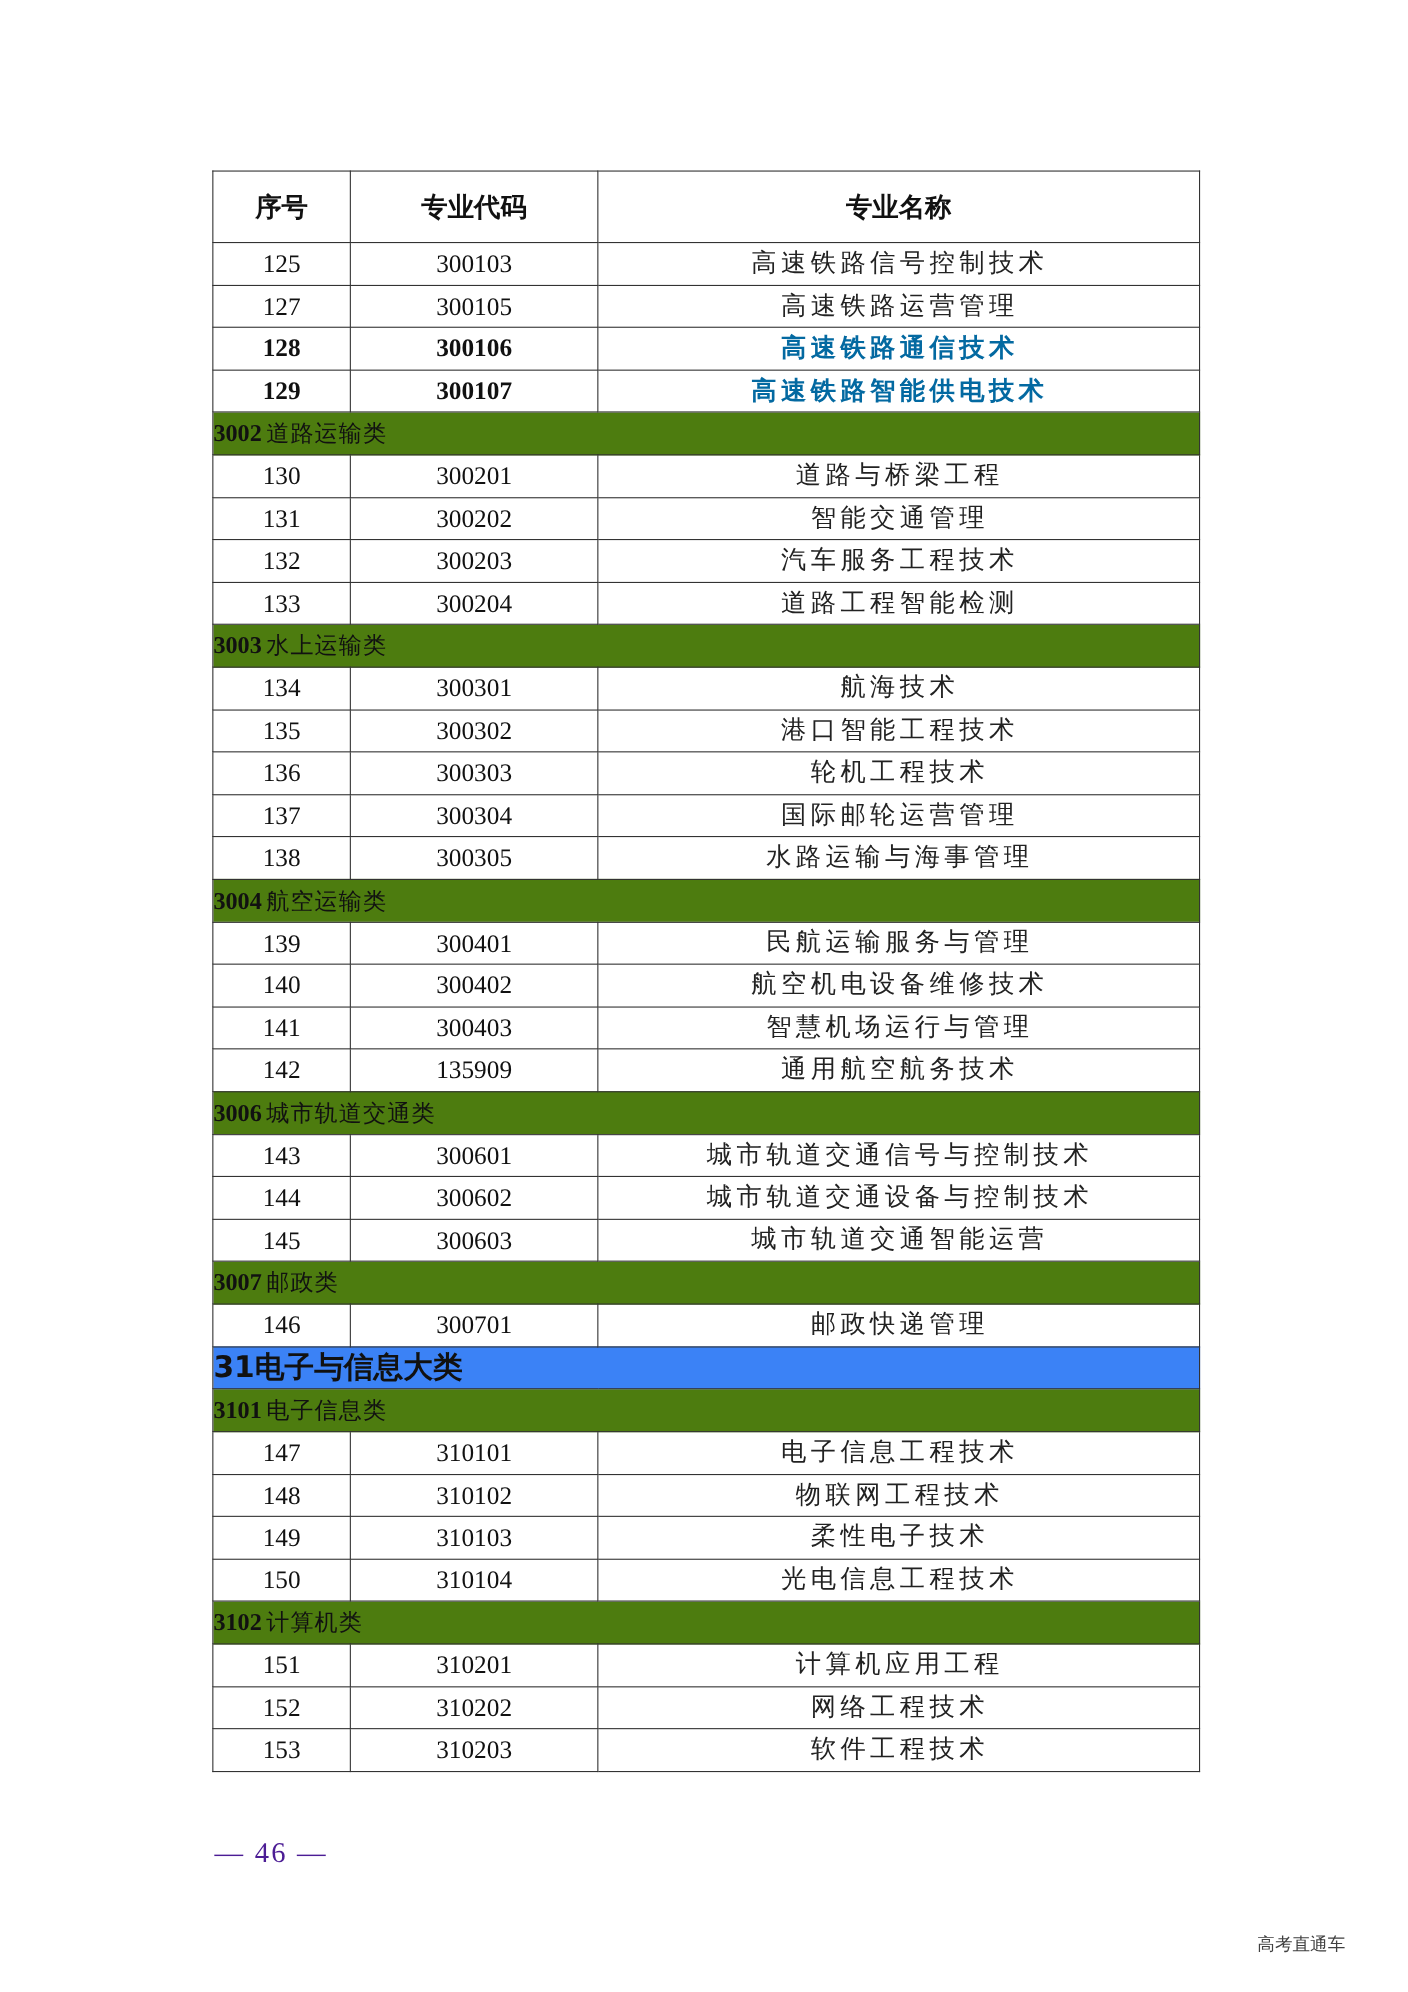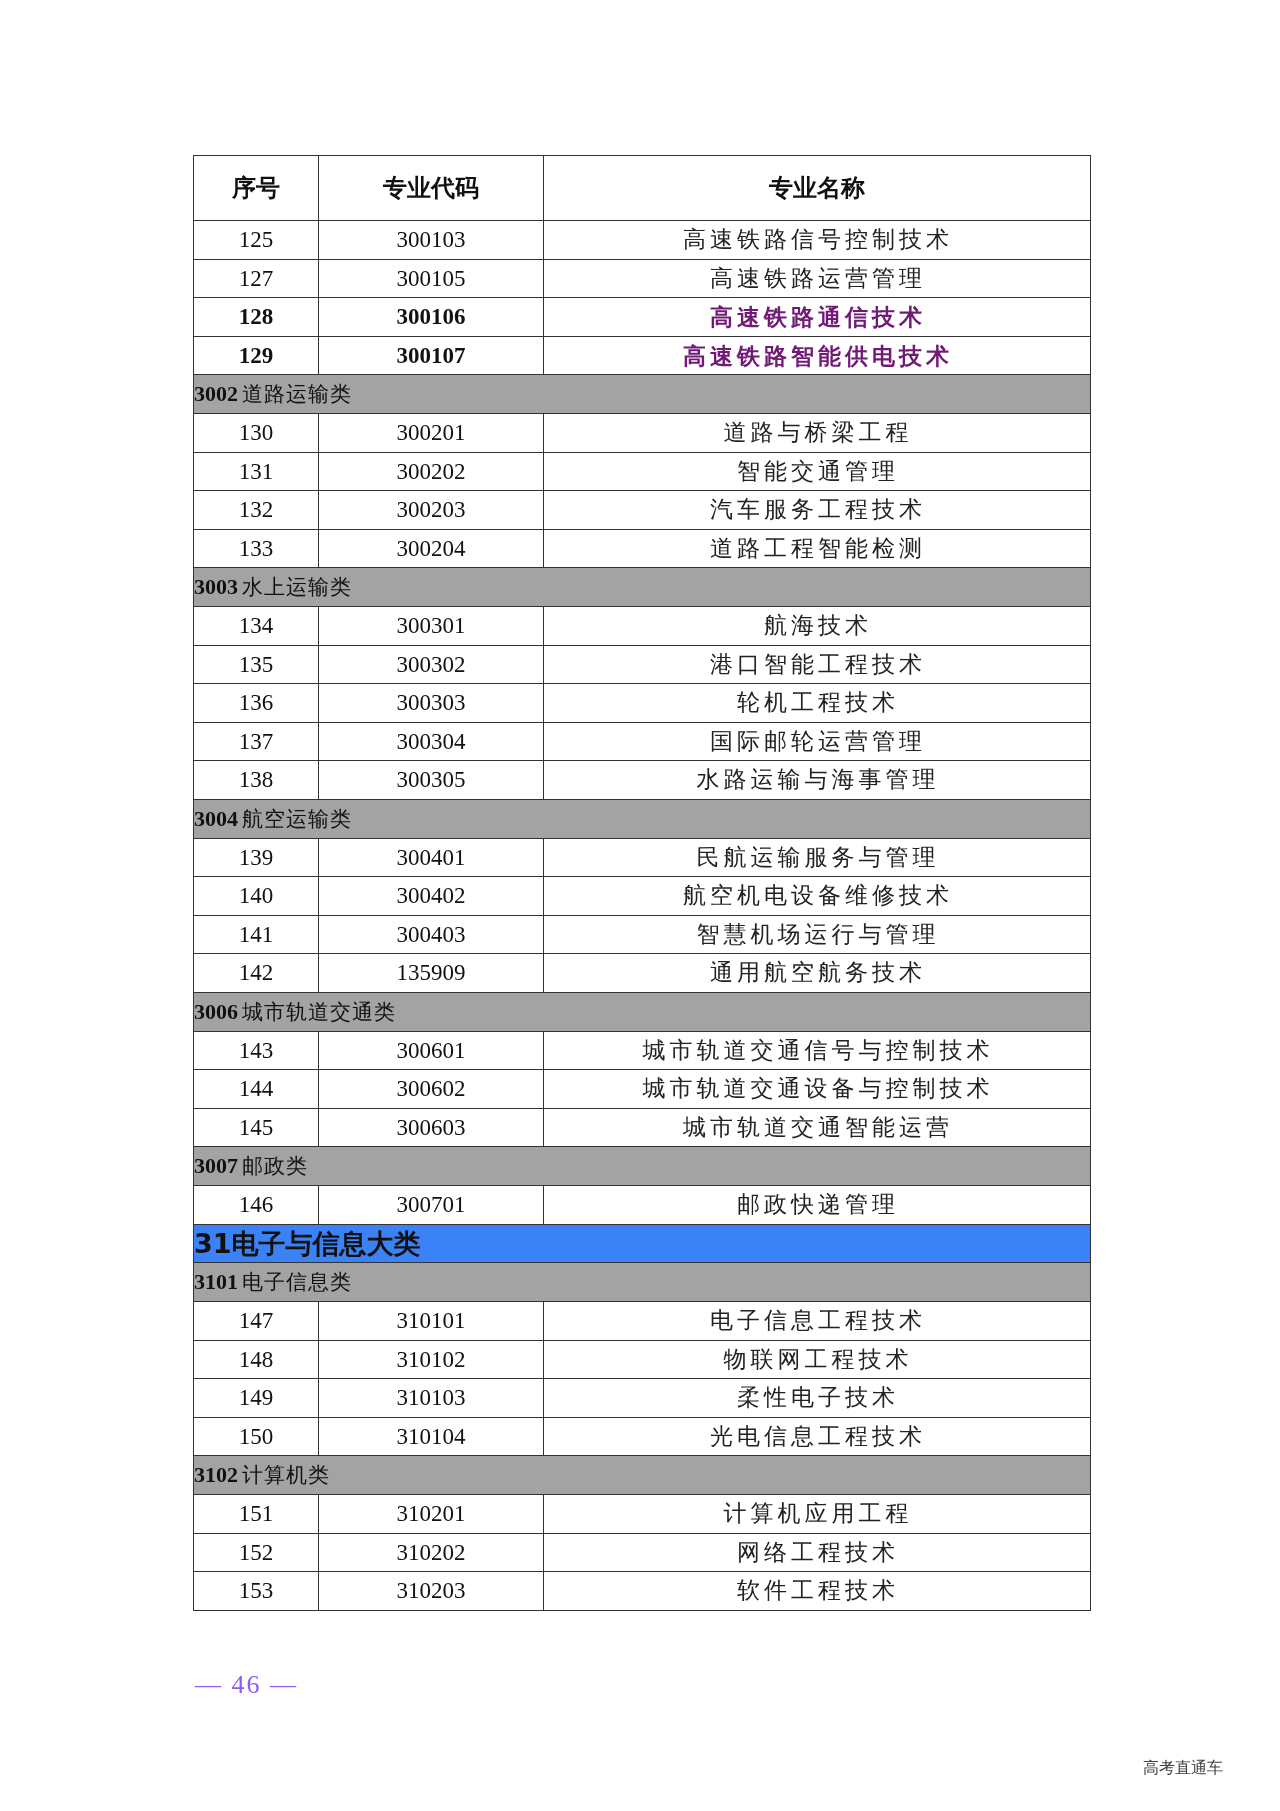--- a/index.html
+++ b/index.html
@@ -11,28 +11,28 @@
   .page-table col.c2 { width: 225px; }
   .page-table col.c3 { width: 547px; }
   .page-table th, .page-table td { border: 1.3px solid #333; padding: 0; }
   .page-table thead th { height: 64px; font-family: Liberation Serif, serif;
                 font-weight: bold; font-size: 24px; text-align: center; }
   .page-table tbody td { height: 37.5px; font-size: 23px; line-height: 37px; }
   td.num, td.code { text-align: center; }
   td.name { text-align: center; padding-left: 2px; letter-spacing: 4px;
             font-family: "DejaVu Serif", serif; font-size: 21px; color: #222; }
   tr.bold td { font-weight: bold; }
-  tr.bold td.name { color: #701a75; }
-  tr.cat td { background: #a3a3a3; text-align: left; padding-left: 0; font-size: 22px; }
+  tr.bold td.name { color: #0369a1; }
+  tr.cat td { background: #4d7c0f; text-align: left; padding-left: 0; font-size: 22px; }
   tr.cat td .cat-code { font-weight: bold; font-family: "Liberation Serif", serif; }
   tr.cat td .cat-name { font-family: "DejaVu Serif", serif; font-size: 21px; letter-spacing: 1px; margin-left: 4px; }
   tr.major td { background: #3b82f6; text-align: left; font-size: 27px; font-weight: bold;
                 font-family: "DejaVu Sans", sans-serif; }
   .page-number { position: absolute; left: 195px; top: 1670px; font-size: 26px;
-                 font-family: "Liberation Serif", serif; color: #8b5cf6; letter-spacing: 2px; }
+                 font-family: "Liberation Serif", serif; color: #4c1d95; letter-spacing: 2px; }
   .watermark { position: absolute; left: 1143px; top: 1758px; font-size: 16px;
                font-family: Liberation Serif, serif; color: #404040; }
 </style>
 </head>
 <body>
 
 <table class="page-table">
   <colgroup>
       <col class="c1">
       <col class="c2">

